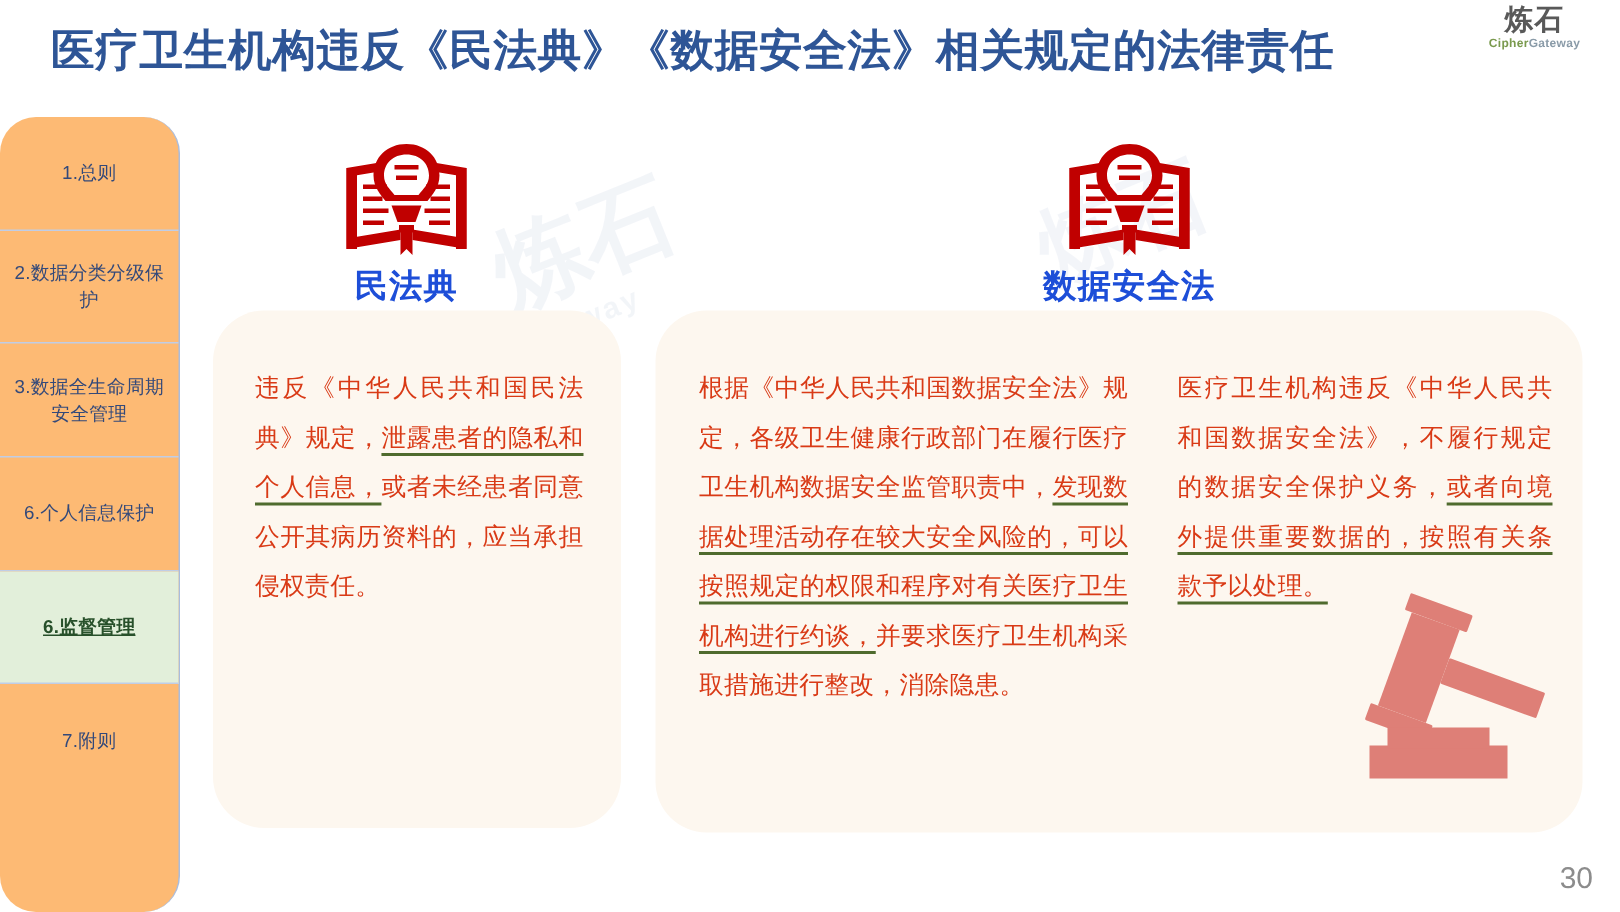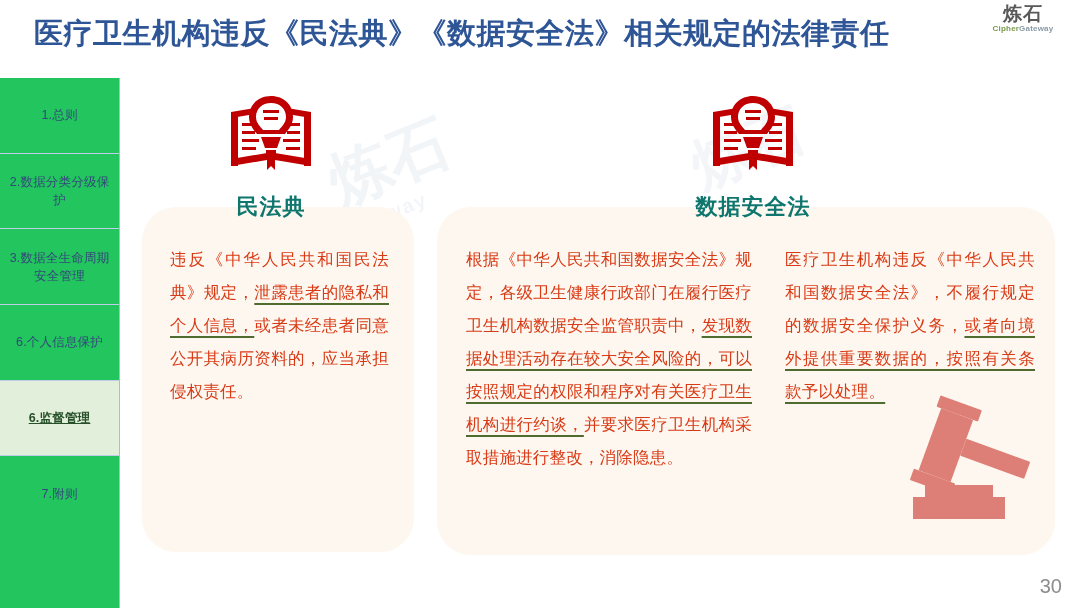--- a/index.html
+++ b/index.html
@@ -50,23 +50,24 @@
   }
   .brand-logo .brand-en .gw { color: #8A9BA8; }
 
   
   .sidebar {
     position: absolute;
     left: 0;
     top: 78px;
     width: 120px;
     height: 530px;
-    background: #22c55e;
+    background: #fdba74;
     border-right: 1px solid #A9BCDD;
     box-sizing: border-box;
+    border-radius: 24px;
   }
   .sidebar-item {
     height: 75.7px;
     display: flex;
     align-items: center;
     justify-content: center;
     text-align: center;
     font-size: 12.5px;
     color: #33497A;
     line-height: 1.45;
@@ -118,24 +119,24 @@
 
   
   .law-head {
     position: absolute;
     text-align: center;
     width: 150px;
   }
   .law-head.left  { left: 196px; top: 96px; }
   .law-head.right { left: 678px; top: 96px; }
   .law-head .law-label {
-    margin-top: 18px;
+    margin-top: 2px;
     font-size: 22px;
     font-weight: bold;
-    color: #0f766e;
+    color: #1d4ed8;
     letter-spacing: 1px;
   }
   .law-head.right .law-label { font-size: 22px; }
   .book-icon { display: block; margin: 0 auto; }
 
   
   .card {
     position: absolute;
     background: #FDF7EF;
     border-radius: 34px;

